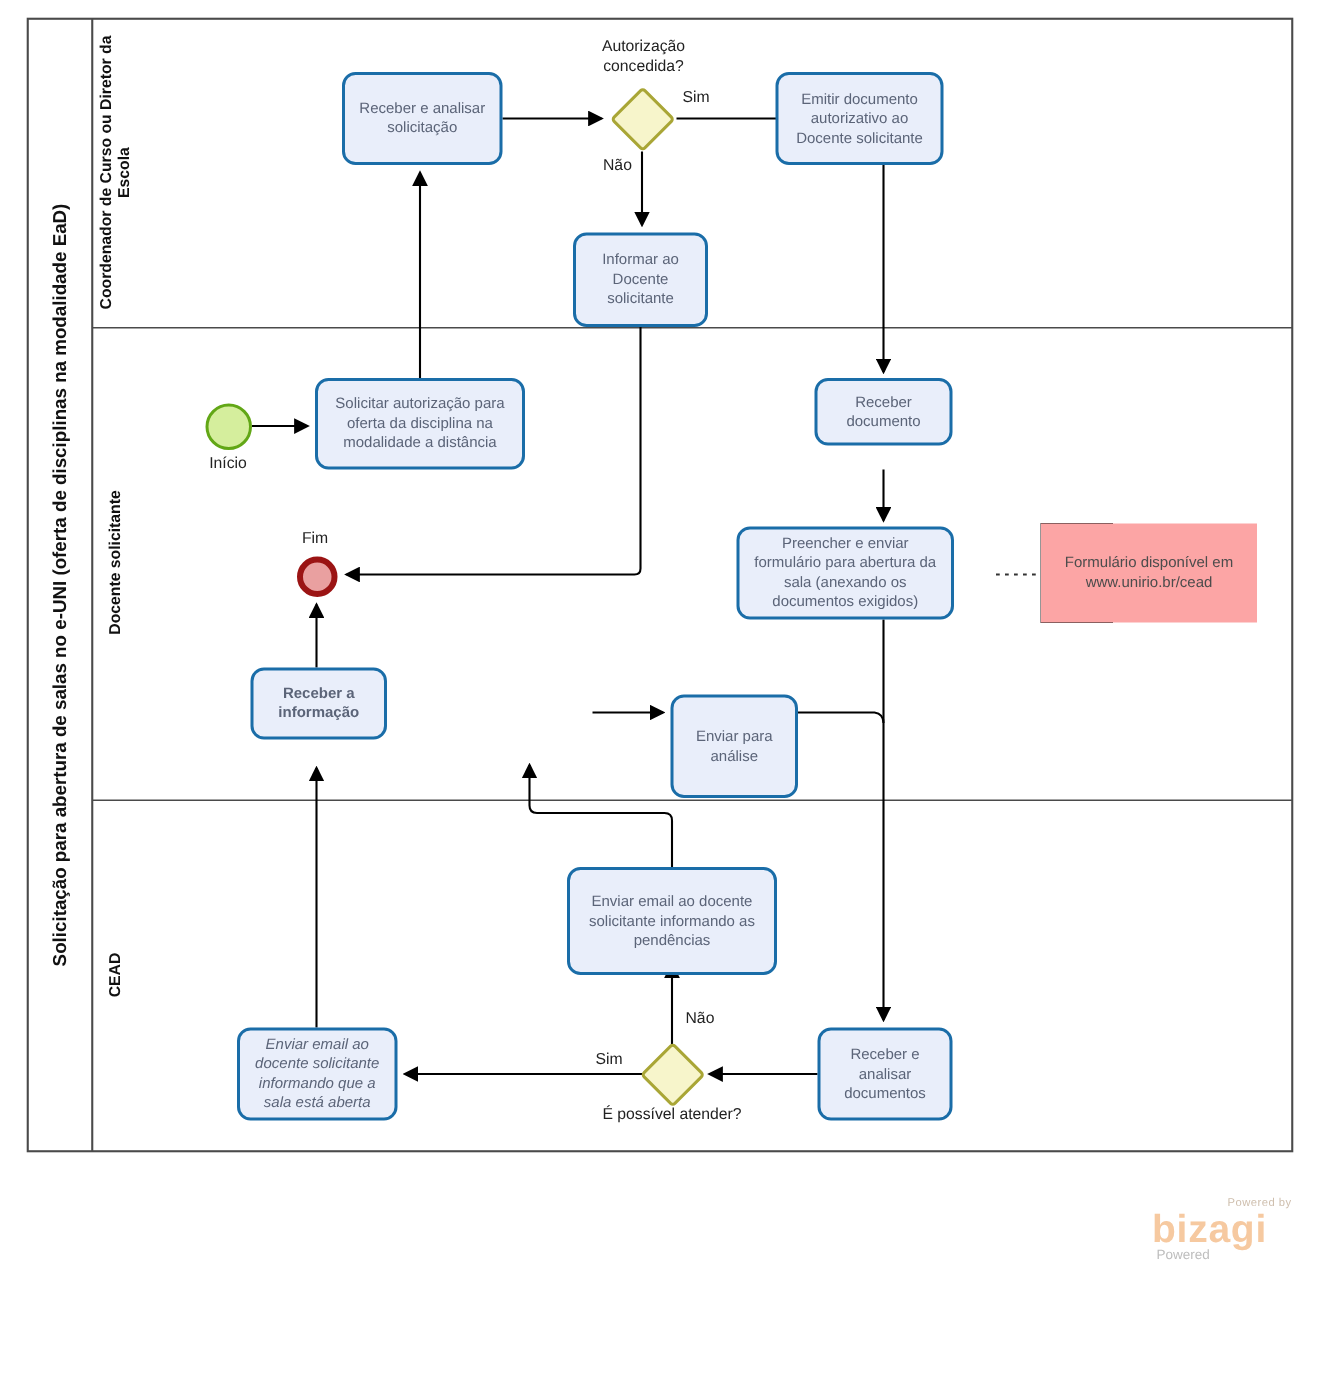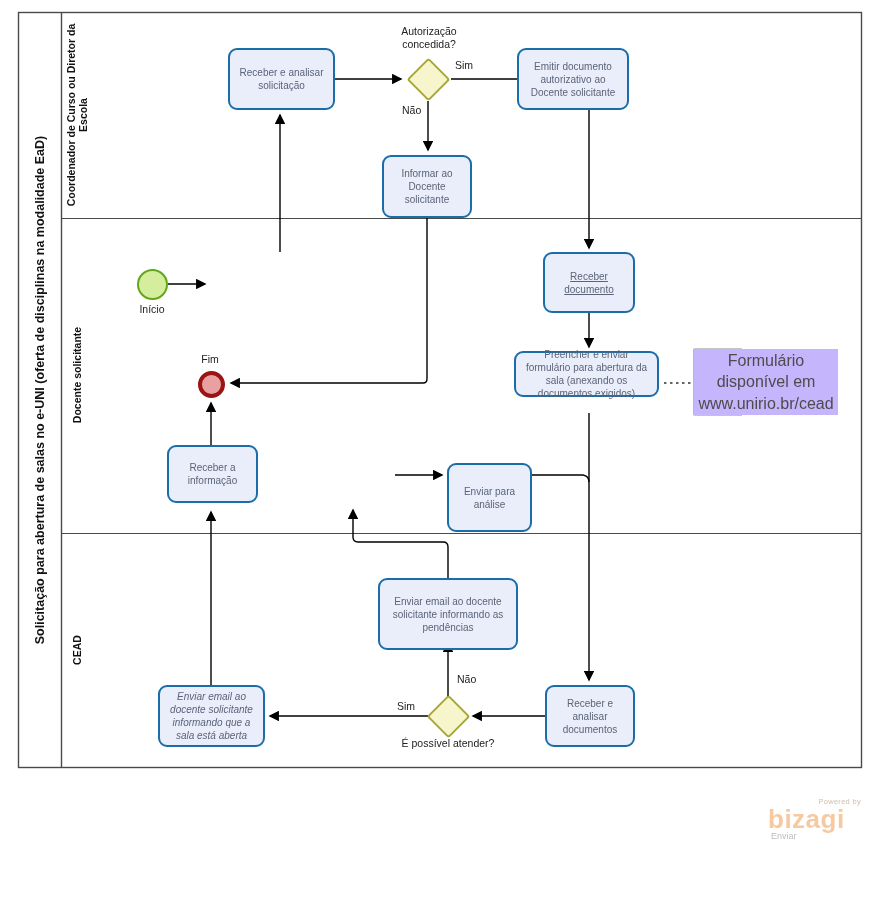--- a/index.html
+++ b/index.html
@@ -13,22 +13,22 @@
            border:2px solid #a9a636;border-radius:3px;transform:rotate(45deg);box-sizing:border-box;}
   .event{position:absolute;z-index:2;border-radius:50%;box-sizing:border-box;}
   .event.start{left:137px;top:269px;width:31px;height:31px;background:#d5ee9d;border:2.5px solid #62a716;}
   .event.end{left:198px;top:371px;width:27px;height:27px;background:#e9a0a0;border:4px solid #9b1414;}
   .lbl{position:absolute;z-index:3;color:#222;font-size:10.5px;line-height:1.2;white-space:pre;}
   .lbl.center{text-align:center;white-space:normal;}
   .rot{position:absolute;z-index:2;transform:translate(-50%,-50%) rotate(-90deg);
        text-align:center;font-weight:bold;color:#111;}
   .pool-title{font-size:12.5px;width:740px;}
   .lane-label{font-size:10.5px;}
-  .annotation{position:absolute;z-index:2;background:#c4b5fd;display:flex;align-items:center;
-              justify-content:center;text-align:center;color:#4c4c4c;font-size:16px;line-height:1.35;
+  .annotation{position:absolute;z-index:2;background:#fca5a5;display:flex;align-items:center;
+              justify-content:center;text-align:center;color:#4c4c4c;font-size:10px;line-height:1.35;
               padding:2px 8px;box-sizing:border-box;}
   .logo{position:absolute;z-index:2;left:768px;top:797px;width:96px;height:58px;}
   .logo .pby{text-align:right;font-size:7.5px;color:#cfbfae;padding-right:3px;letter-spacing:.3px;}
   .logo .brand{font-size:26px;line-height:1.0;color:#f6c9a0;font-weight:600;letter-spacing:.5px;}
   .logo .product{font-size:9px;color:#bdbdbd;margin-left:3px;margin-top:-1px;}
 </style>
 </head>
 <body>
 
 <div id="stage">
@@ -72,23 +72,24 @@
   </svg>
 
   <div class="rot pool-title" style="left:40px;top:390px;">Solicitação para abertura de salas no e-UNI (oferta de disciplinas na modalidade EaD)</div>
   <div class="rot lane-label" style="left:77px;top:115px;width:196px;">Coordenador de Curso ou Diretor da Escola</div>
   <div class="rot lane-label" style="left:77px;top:375px;width:300px;">Docente  solicitante</div>
   <div class="rot lane-label" style="left:77px;top:650px;width:200px;">CEAD</div>
 
   <div class="task" style="left:228px;top:48px;width:107px;height:62px;">Receber  e analisar solicitação</div>
   <div class="task" style="left:517px;top:48px;width:112px;height:62px;">Emitir documento autorizativo ao Docente solicitante</div>
   <div class="task" style="left:382px;top:155px;width:90px;height:63px;">Informar ao Docente solicitante</div>
-  <div class="task" style="left:543px;top:252px;width:92px;height:61px;text-decoration:underline;">Receber documento</div>
-  <div class="task" style="left:514px;top:351px;width:145px;height:46px;">Preencher e enviar formulário para abertura da sala (anexando os documentos exigidos)</div>
-  <div class="task" style="left:167px;top:445px;width:91px;height:58px;">Receber a informação</div>
+  <div class="task" style="left:210px;top:252px;width:140px;height:61px;">Solicitar autorização para oferta da disciplina na modalidade a distância</div>
+  <div class="task" style="left:543px;top:252px;width:92px;height:45px;">Receber documento</div>
+  <div class="task" style="left:491px;top:351px;width:145px;height:62px;">Preencher e enviar formulário para abertura da sala (anexando os documentos exigidos)</div>
+  <div class="task" style="left:167px;top:445px;width:91px;height:48px;font-weight:bold;">Receber a informação</div>
   <div class="task" style="left:447px;top:463px;width:85px;height:69px;">Enviar para análise</div>
   <div class="task" style="left:378px;top:578px;width:140px;height:72px;">Enviar email ao docente solicitante informando as pendências</div>
   <div class="task" style="left:545px;top:685px;width:90px;height:62px;">Receber e analisar documentos</div>
   <div class="task" style="left:158px;top:685px;width:107px;height:62px;font-style:italic;">Enviar email ao docente solicitante informando que a sala está aberta</div>
 
   <div class="gateway" style="left:413px;top:64px;"></div>
   <div class="gateway" style="left:433px;top:701px;"></div>
 
   <div class="event start"></div>
   <div class="event end"></div>
@@ -100,16 +101,16 @@
   <div class="lbl" style="left:397px;top:700px;">Sim</div>
   <div class="lbl center" style="left:397px;top:737px;width:102px;">É possível atender?</div>
   <div class="lbl center" style="left:122px;top:303px;width:60px;">Início</div>
   <div class="lbl center" style="left:190px;top:353px;width:40px;">Fim</div>
 
   <div class="annotation" style="left:694px;top:349px;width:144px;height:66px;">Formulário disponível em www.unirio.br/cead</div>
 
   <div class="logo">
     <div class="pby">Powered by</div>
     <div class="brand">bizagi</div>
-    <div class="product">Enviar</div>
+    <div class="product">Powered</div>
   </div>
 
 </div>
 
 </body></html>

